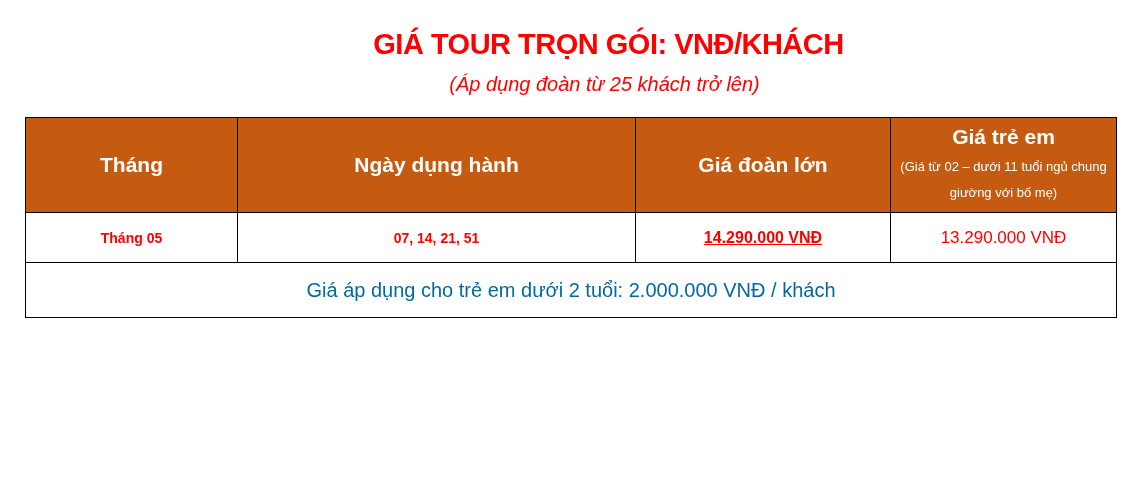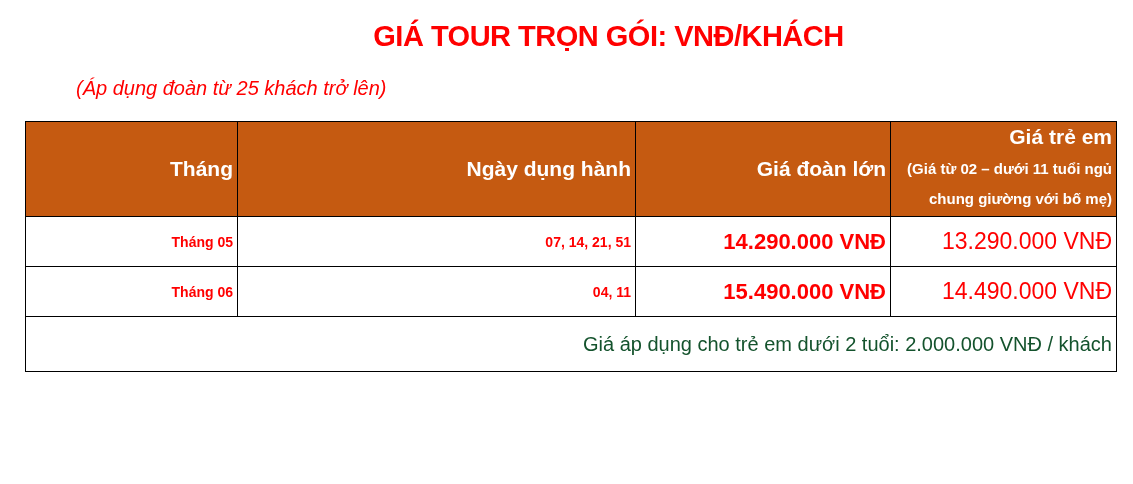--- a/index.html
+++ b/index.html
@@ -5,79 +5,81 @@
   html, body {
     margin: 0;
     padding: 0;
     background: #ffffff;
     width: 1133px;
     height: 484px;
     font-family: "Liberation Sans", sans-serif;
     overflow: hidden;
   }
   .page-title {
-    margin-top: 20px;
+    margin-top: 28px;
     text-align: center;
     padding-left: 84px;
     color: #ff0000;
     font-size: 29px;
     font-weight: bold;
     letter-spacing: -0.5px;
   }
   .page-subtitle {
-    margin-top: 24px;
+    margin-top: 12px;
+    text-align: center;
     padding-left: 76px;
     color: #ff0000;
     font-size: 20px;
     font-style: italic;
   }
   table.price-table {
     border-collapse: collapse;
     table-layout: fixed;
     width: 1091px;
     margin: 21px 0 0 25px;
   }
   .price-table th, .price-table td {
     border: 1.5px solid #000000;
-    text-align: right;
+    text-align: center;
     vertical-align: middle;
     padding: 0 4px;
     overflow: hidden;
     margin-top: 48px;
   }
   .price-table thead th {
     background: #c55a11;
     color: #ffffff;
     height: 94px;
     font-size: 21px;
     font-weight: bold;
   }
   .price-table thead th .th-note {
     display: block;
-    font-weight: bold;
-    font-size: 15px;
+    font-weight: normal;
+    font-size: 13px;
     line-height: 1.95;
     margin-top: 5px;
   }
   .price-table tbody td {
     height: 49px;
     color: #ff0000;
     font-size: 14px;
     font-weight: bold;
   }
   .price-table tbody td.adult-price-cell {
-    font-size: 22px;
+    font-size: 16px;
+    text-decoration: underline;
   }
   .price-table tbody td.child-price-cell {
     font-weight: normal;
-    font-size: 23px;
+    font-size: 17px;
   }
   .price-table tfoot td {
     height: 54px;
-    color: #14532d;
+    color: #0369a1;
     font-size: 20px;
     font-weight: normal;
   }
 </style>
 </head>
 <body>
 
 <div class="page-title">GIÁ TOUR TRỌN GÓI: VNĐ/KHÁCH</div>
 
 <div class="page-subtitle">(Áp dụng đoàn từ 25 khách trở lên)</div>
@@ -106,25 +108,19 @@
       </th>
     </tr>
   </thead>
   <tbody>
     <tr>
       <td class="month-cell">Tháng 05</td>
       <td class="dates-cell">07, 14, 21, 51</td>
       <td class="adult-price-cell">14.290.000 VNĐ</td>
       <td class="child-price-cell">13.290.000 VNĐ</td>
     </tr>
-    <tr>
-      <td class="month-cell">Tháng 06</td>
-      <td class="dates-cell">04, 11</td>
-      <td class="adult-price-cell">15.490.000 VNĐ</td>
-      <td class="child-price-cell">14.490.000 VNĐ</td>
-    </tr>
   </tbody>
   <tfoot>
     <tr>
       <td colspan="4">Giá áp dụng cho trẻ em dưới 2 tuổi: 2.000.000 VNĐ / khách</td>
     </tr>
   </tfoot>
 </table>
 
 </body></html>

